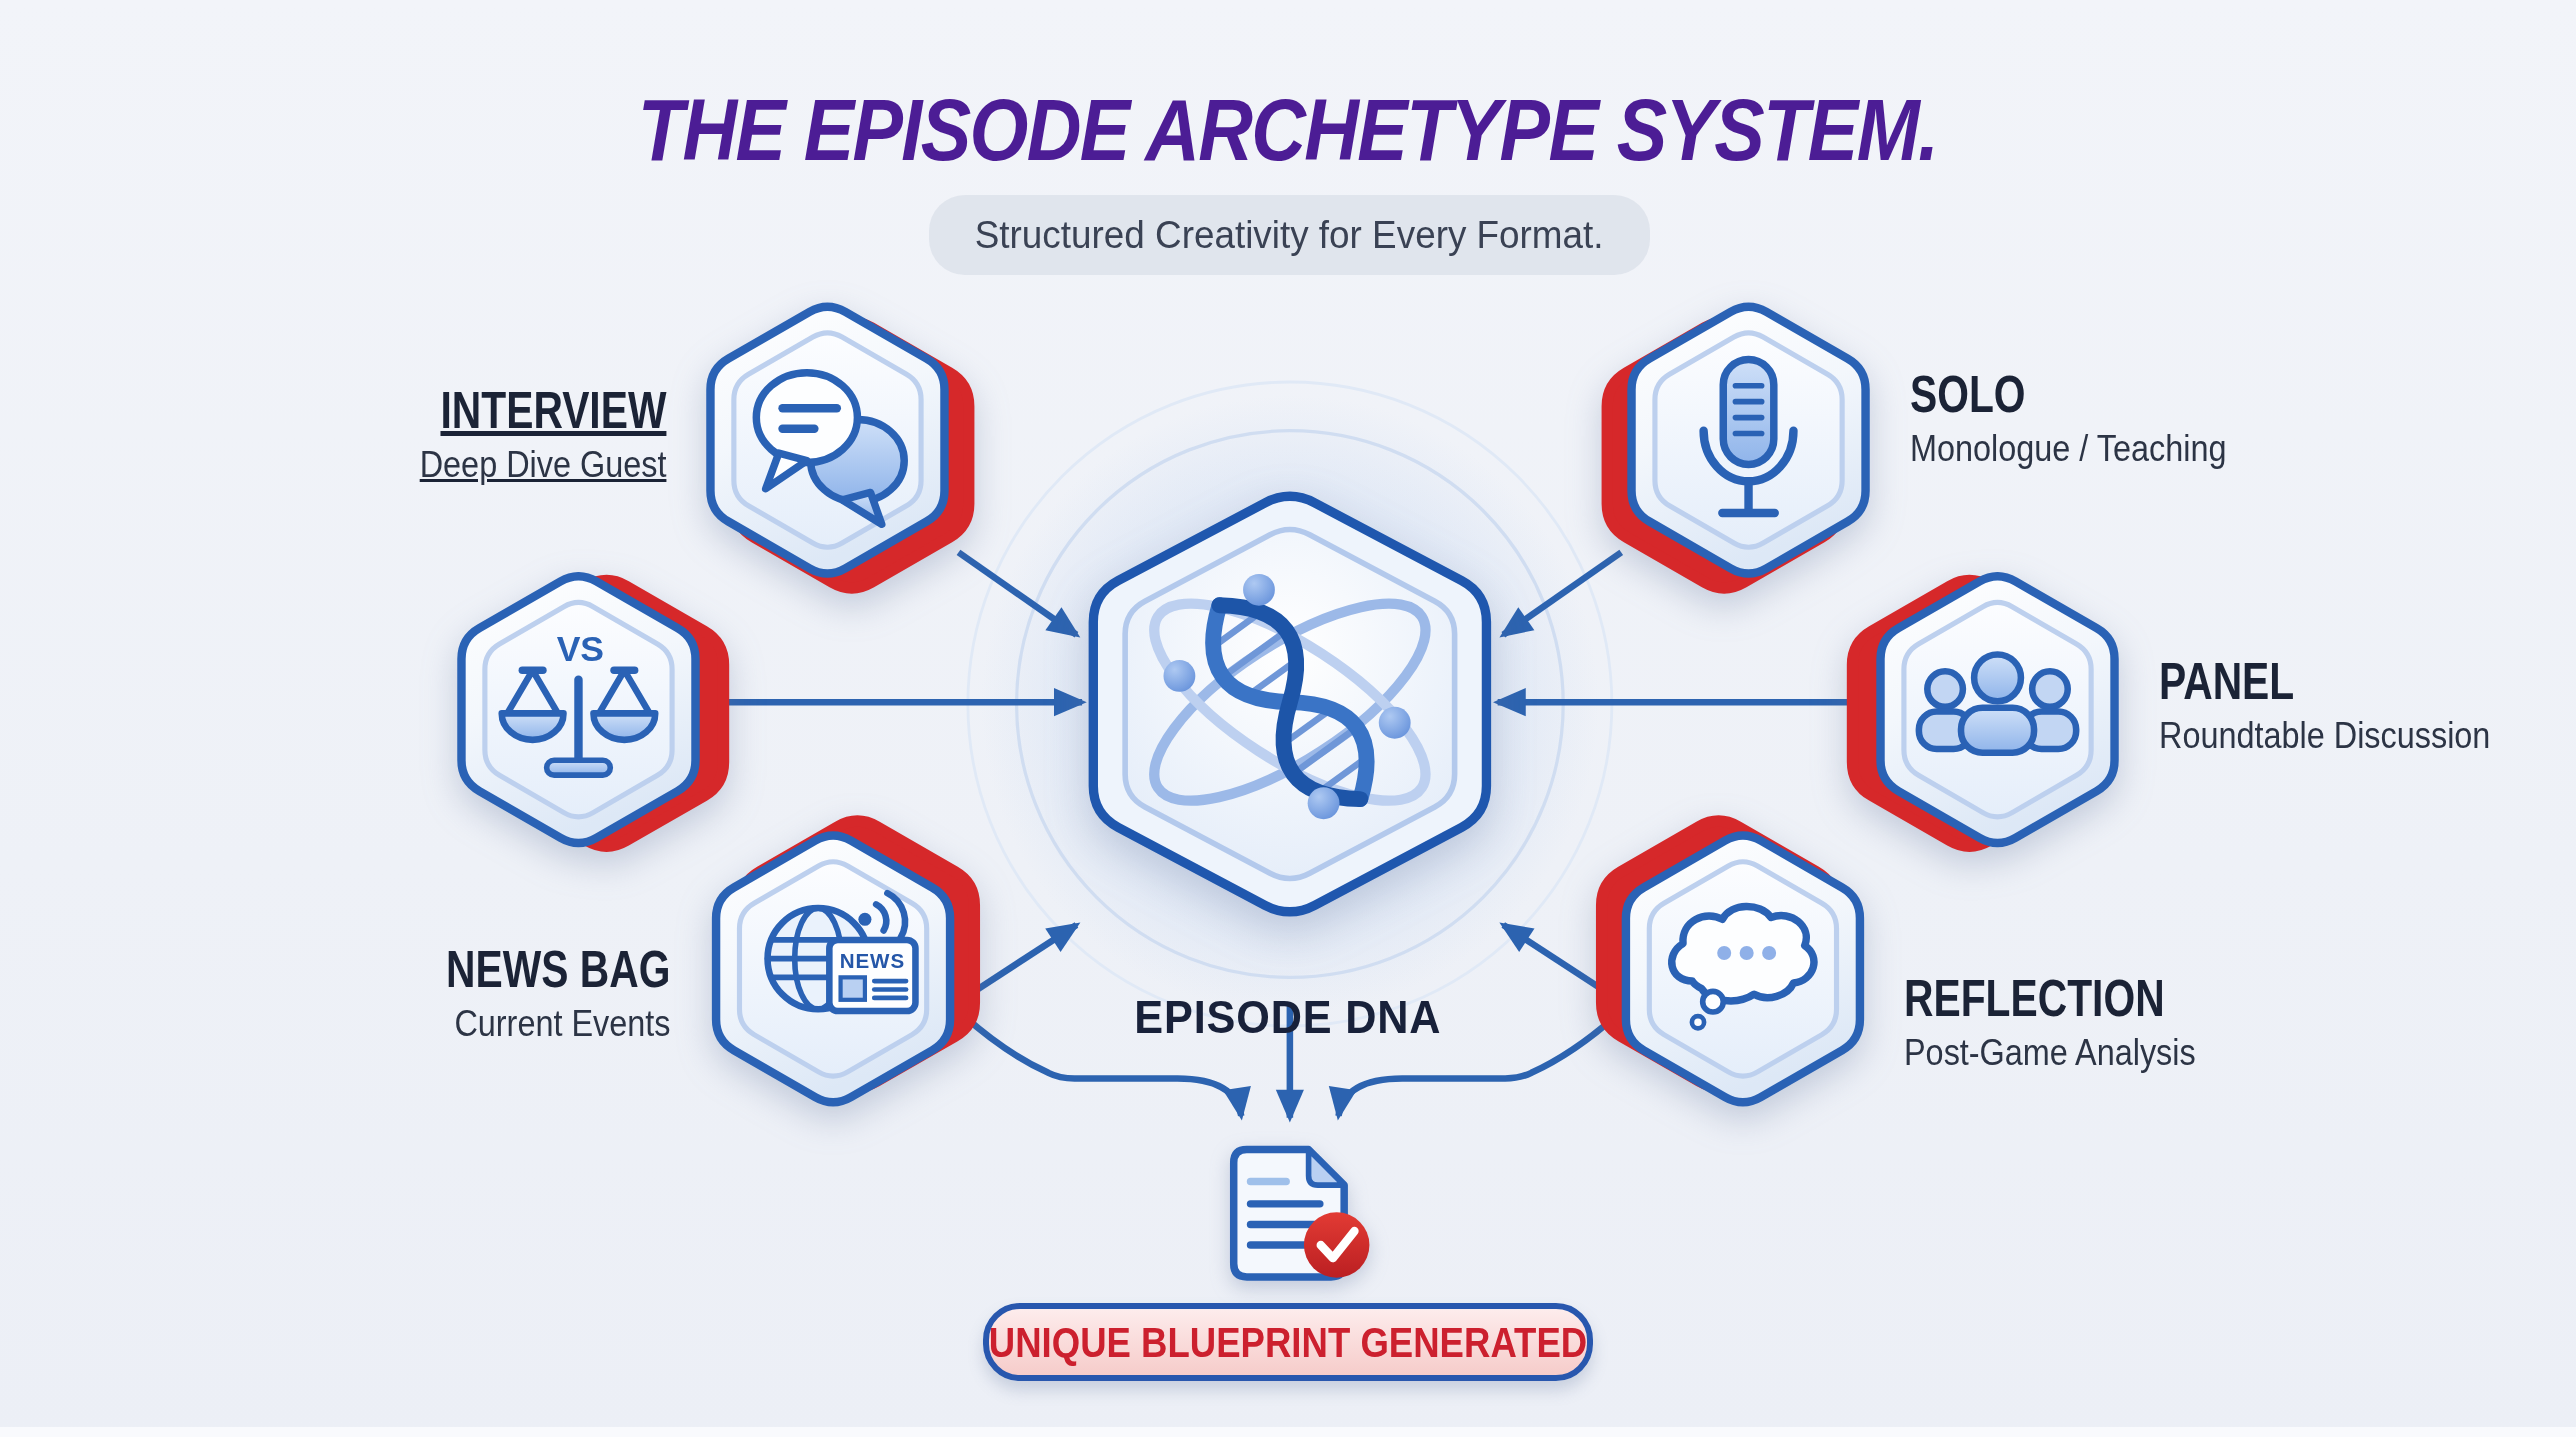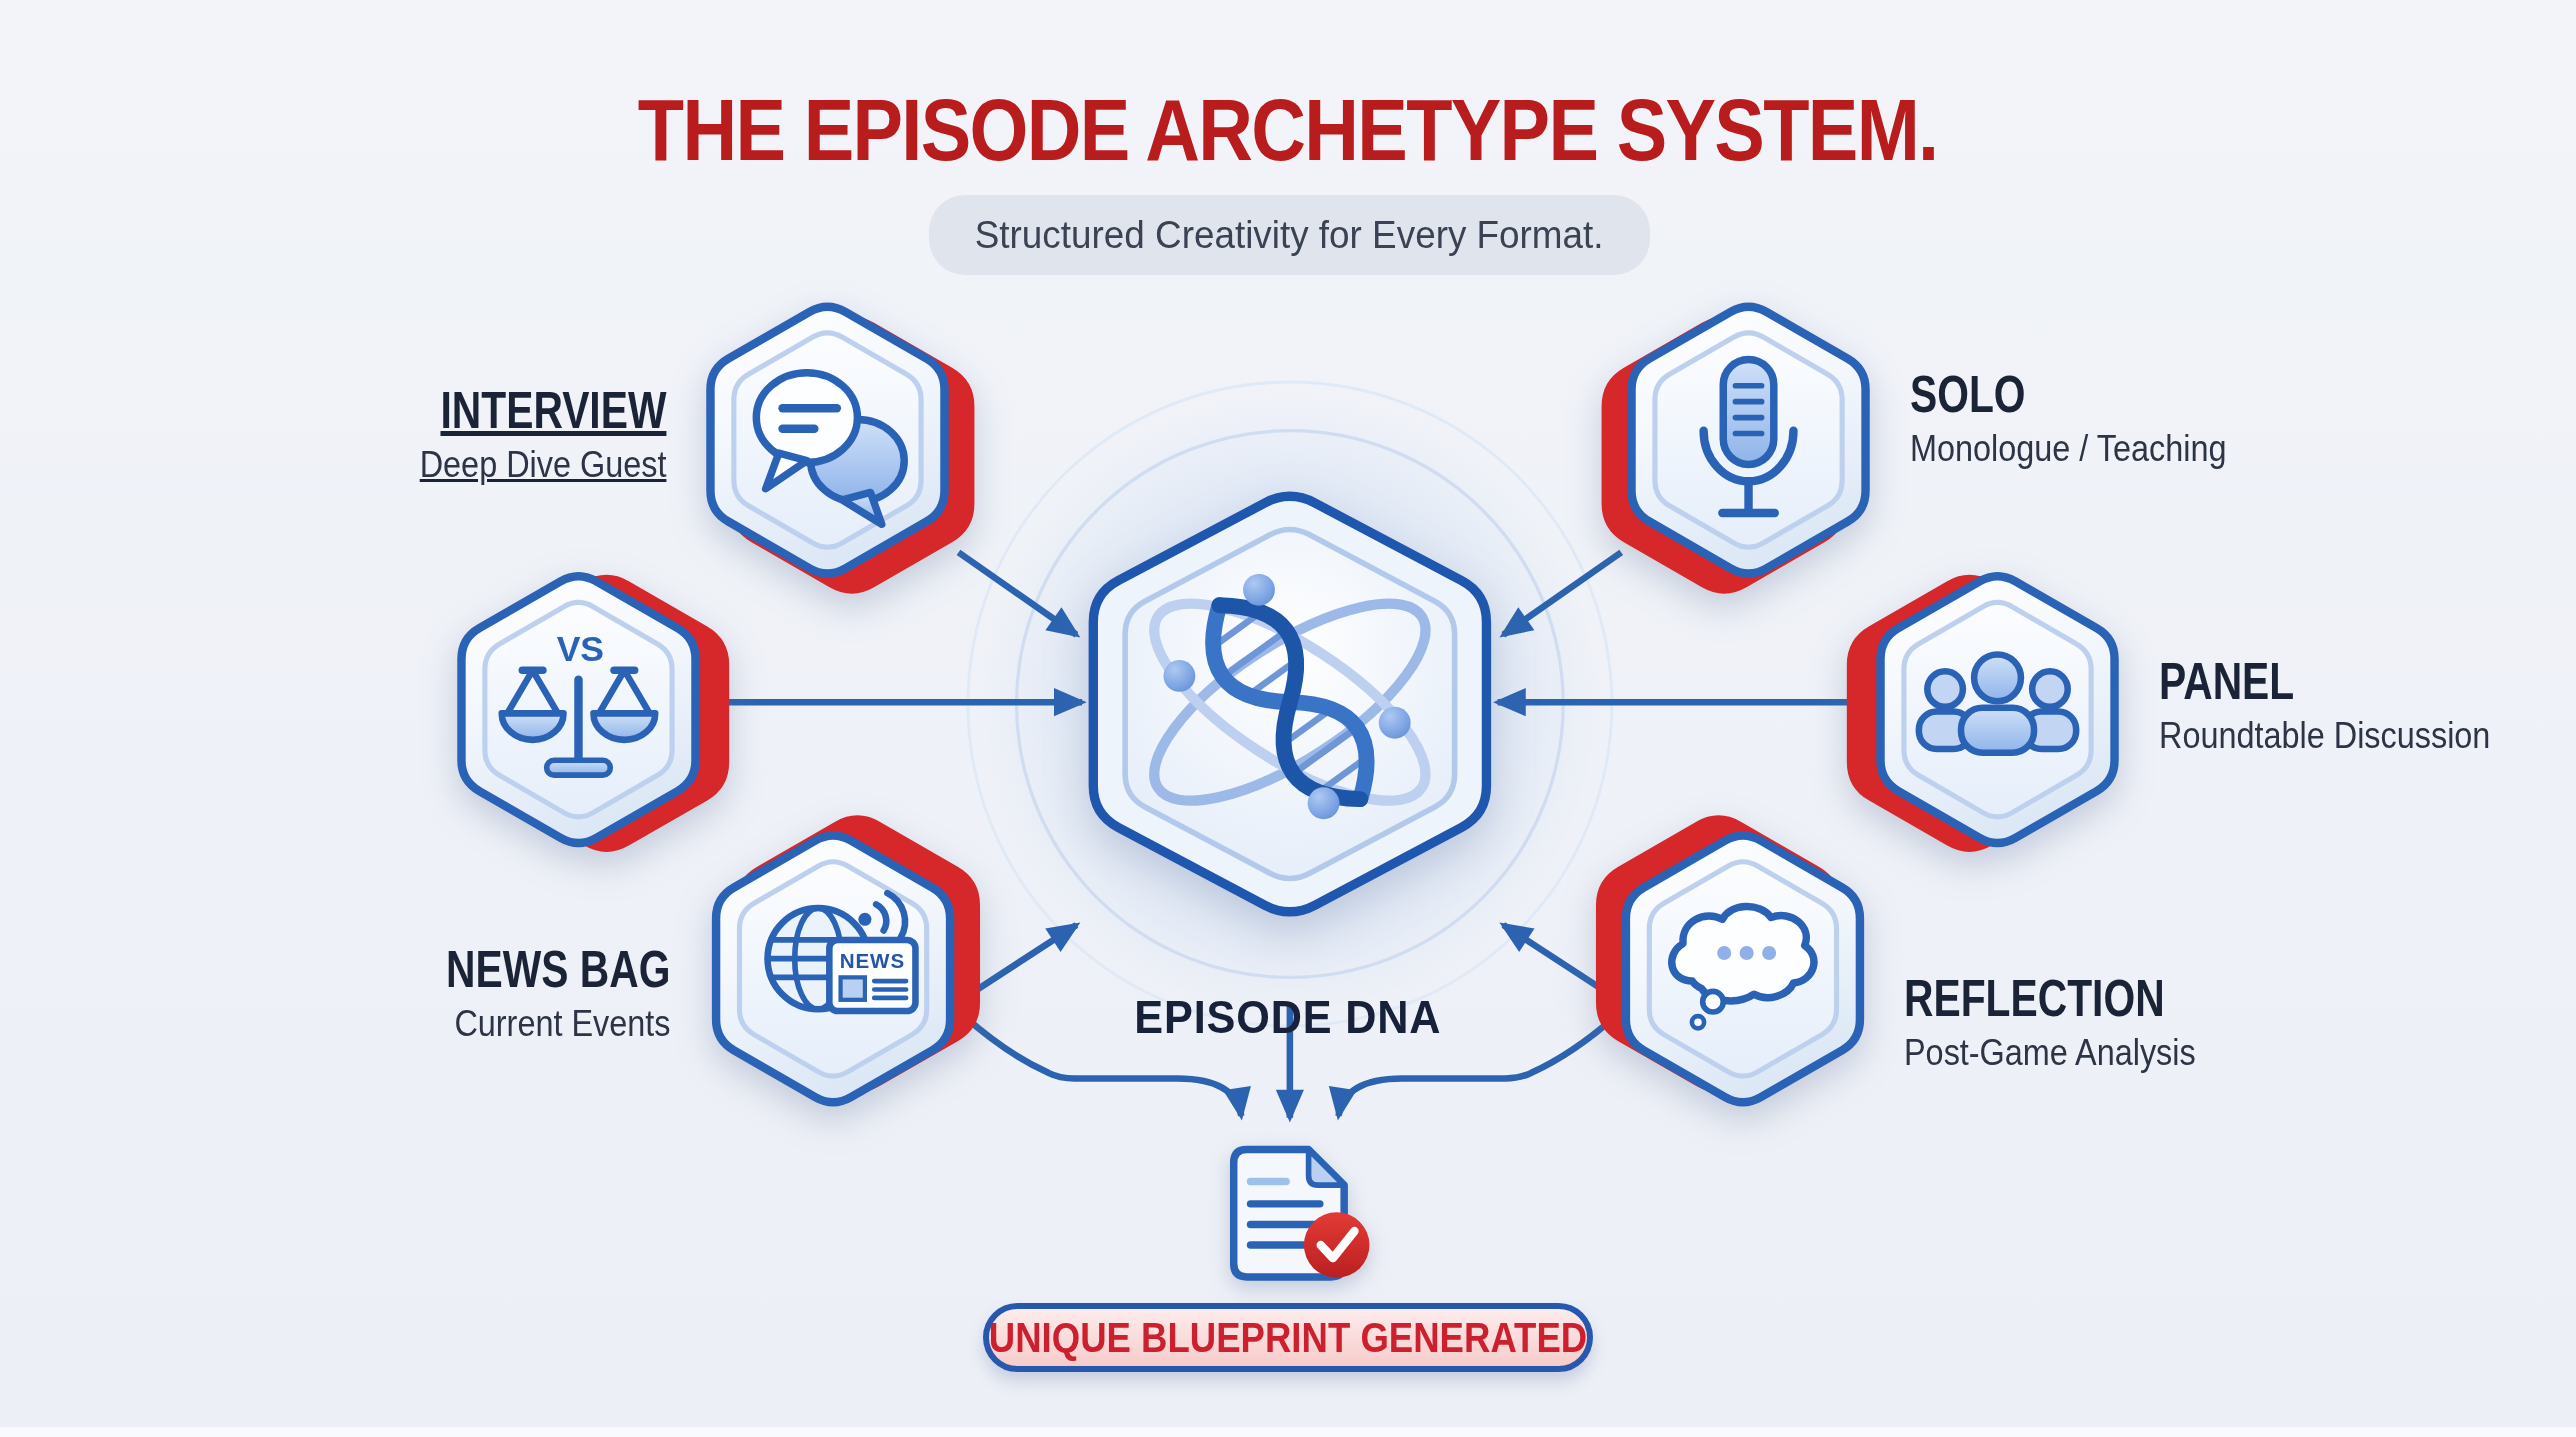--- a/index.html
+++ b/index.html
@@ -6,22 +6,22 @@
   body{width:2576px;height:1438px;overflow:hidden;position:relative;
        background:linear-gradient(180deg,#f2f4f9 0%,#eef1f7 60%,#ecEFf6 100%);
        font-family:"Liberation Sans","DejaVu Sans",sans-serif;color:#1b2336;}
   .stage{position:absolute;inset:0;}
   svg.diagram{position:absolute;left:0;top:0;}
   .hexgroup{filter:drop-shadow(0 14px 18px rgba(96,116,156,.30));}
   .centergroup{filter:drop-shadow(0 16px 22px rgba(96,116,156,.28));}
   .docgroup{filter:drop-shadow(0 8px 10px rgba(96,116,156,.30));}
 
   .title{position:absolute;left:0;right:0;top:79px;text-align:center;
-         font-size:88px;font-weight:bold;letter-spacing:-1.9px;
-         color:#b91c1c;white-space:nowrap;}
+         font-size:88px;font-weight:bold;font-style:italic;letter-spacing:-1.9px;
+         color:#4c1d95;white-space:nowrap;}
   .title .squeeze{display:inline-block;transform:scaleX(.86);transform-origin:center;}
 
   .subtitle-pill{position:absolute;left:929px;top:195px;width:721px;height:80px;
          background:rgba(219,224,233,.78);border-radius:36px;
          display:flex;align-items:center;justify-content:center;}
   .subtitle-pill span{font-size:38px;color:#3a4254;letter-spacing:0;
          display:inline-block;transform:scaleX(.97);}
 
   .arch-label{position:absolute;white-space:nowrap;}
   .arch-label.align-right{text-align:right;}
@@ -30,21 +30,21 @@
   .arch-label .desc{display:block;font-size:36px;line-height:41px;margin-top:5.6px;color:#2c3445;}
   .align-right .name,.align-right .desc{transform-origin:right center;}
   .align-left .name,.align-left .desc{transform-origin:left center;}
   .arch-label .name{transform:scaleX(.80);}
   .arch-label .desc{transform:scaleX(.90);}
 
   .center-label{position:absolute;left:0;right:0;top:992px;text-align:center;
          font-size:47px;line-height:49px;font-weight:800;letter-spacing:0.9px;color:#18213a;white-space:nowrap;}
   .center-label span{display:inline-block;transform:scaleX(.92);}
 
-  .blueprint-pill{position:absolute;left:983px;top:1303px;width:610px;height:69px;
+  .blueprint-pill{position:absolute;left:983px;top:1303px;width:610px;height:78px;
          box-sizing:border-box;border:6.6px solid #2857ae;border-radius:37px;
          background:linear-gradient(180deg,#fdecec 0%,#f6ccca 100%);
          display:flex;align-items:center;justify-content:center;
          box-shadow:0 9.4px 15px rgba(96,116,156,.25);}
   .blueprint-pill span{font-size:43px;font-weight:800;color:#cc202e;letter-spacing:0;
          display:inline-block;transform:scaleX(.85);white-space:nowrap;}
 
   .bottom-strip{position:absolute;left:0;bottom:0;width:100%;height:11.2px;background:#f9fafd;}
 </style>
 </head>

